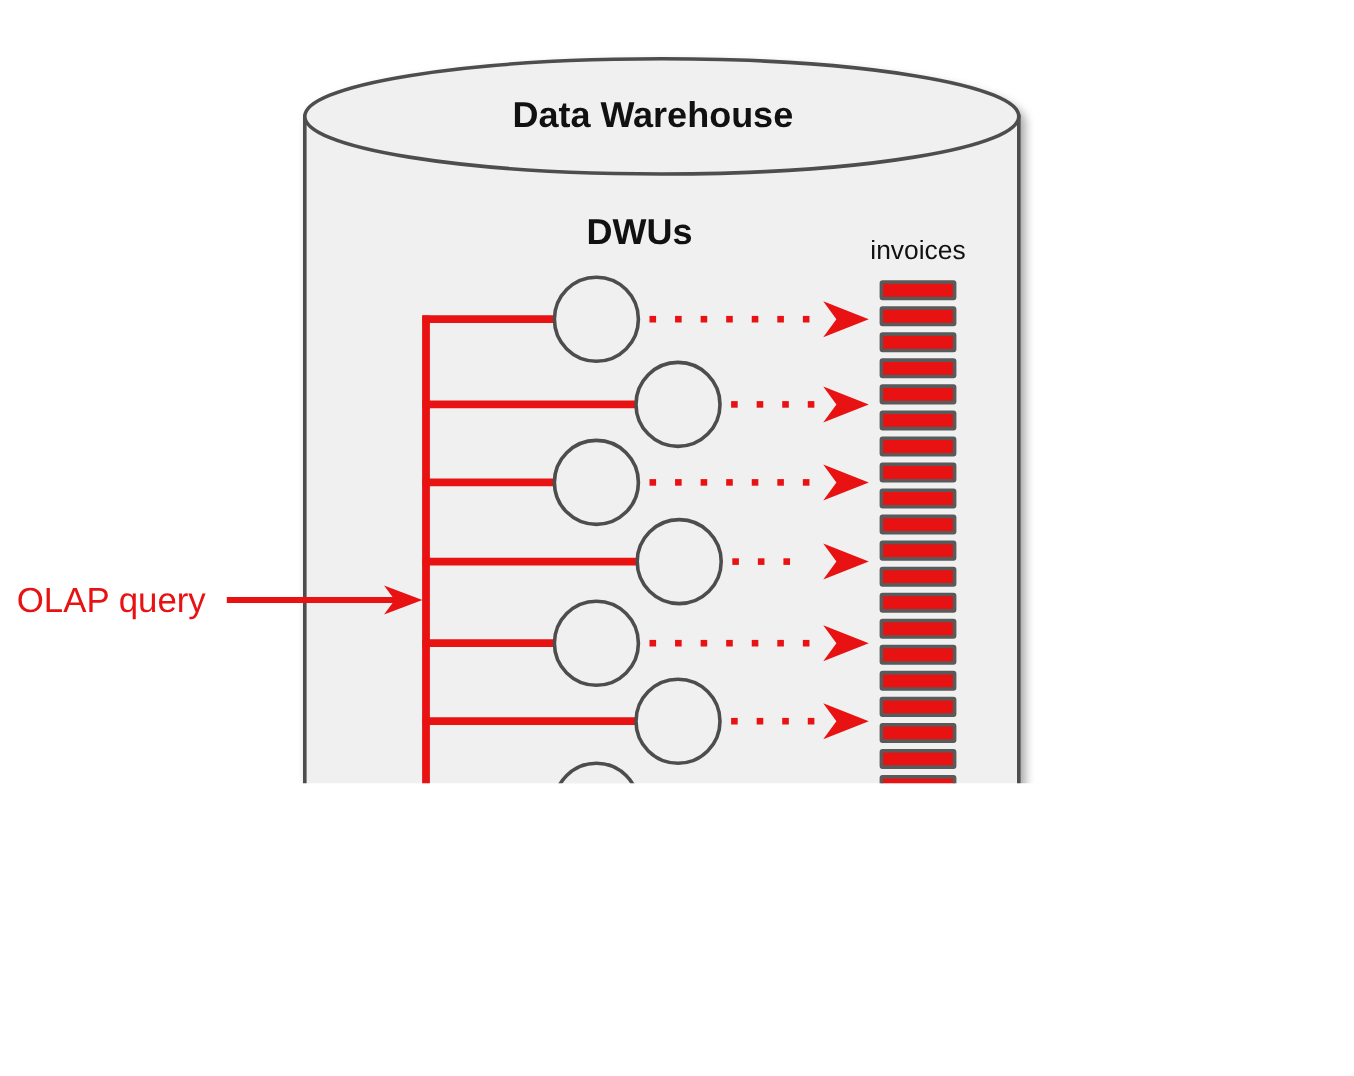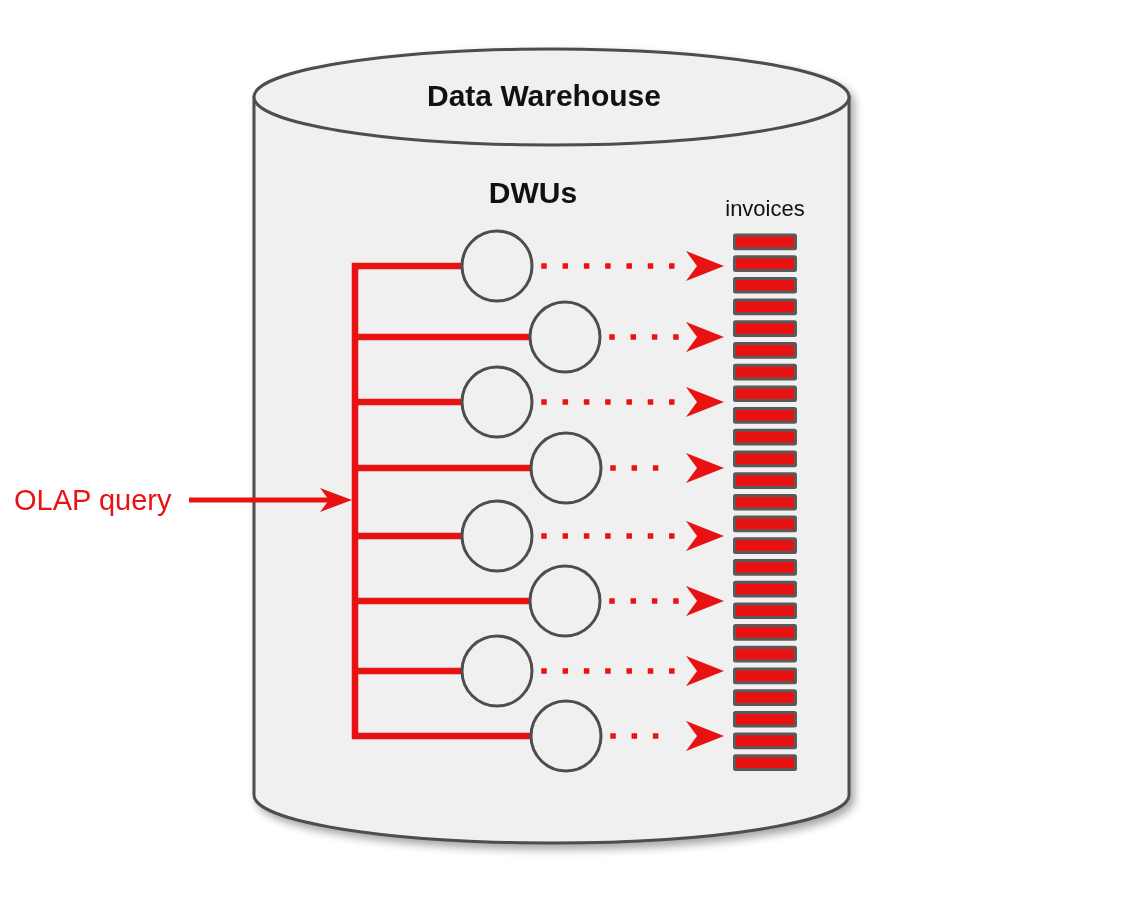--- a/index.html
+++ b/index.html
@@ -4,21 +4,21 @@
 <style>
   html, body {
     margin: 0;
     padding: 0;
     background: #ffffff;
     font-family: "Liberation Sans", sans-serif;
   }
   .stage {
     position: relative;
     width: 1128px;
-    height: 897px;
+    height: 653px;
     background: var(--page-bg, #ffffff);
     overflow: hidden;
     text-align: right;
   }
   svg { display: block; }
   .cyl-shape {
     fill: var(--cyl-fill, #f0f0f0);
     stroke: var(--outline, #4d4d4d);
     stroke-width: 3;
   }

